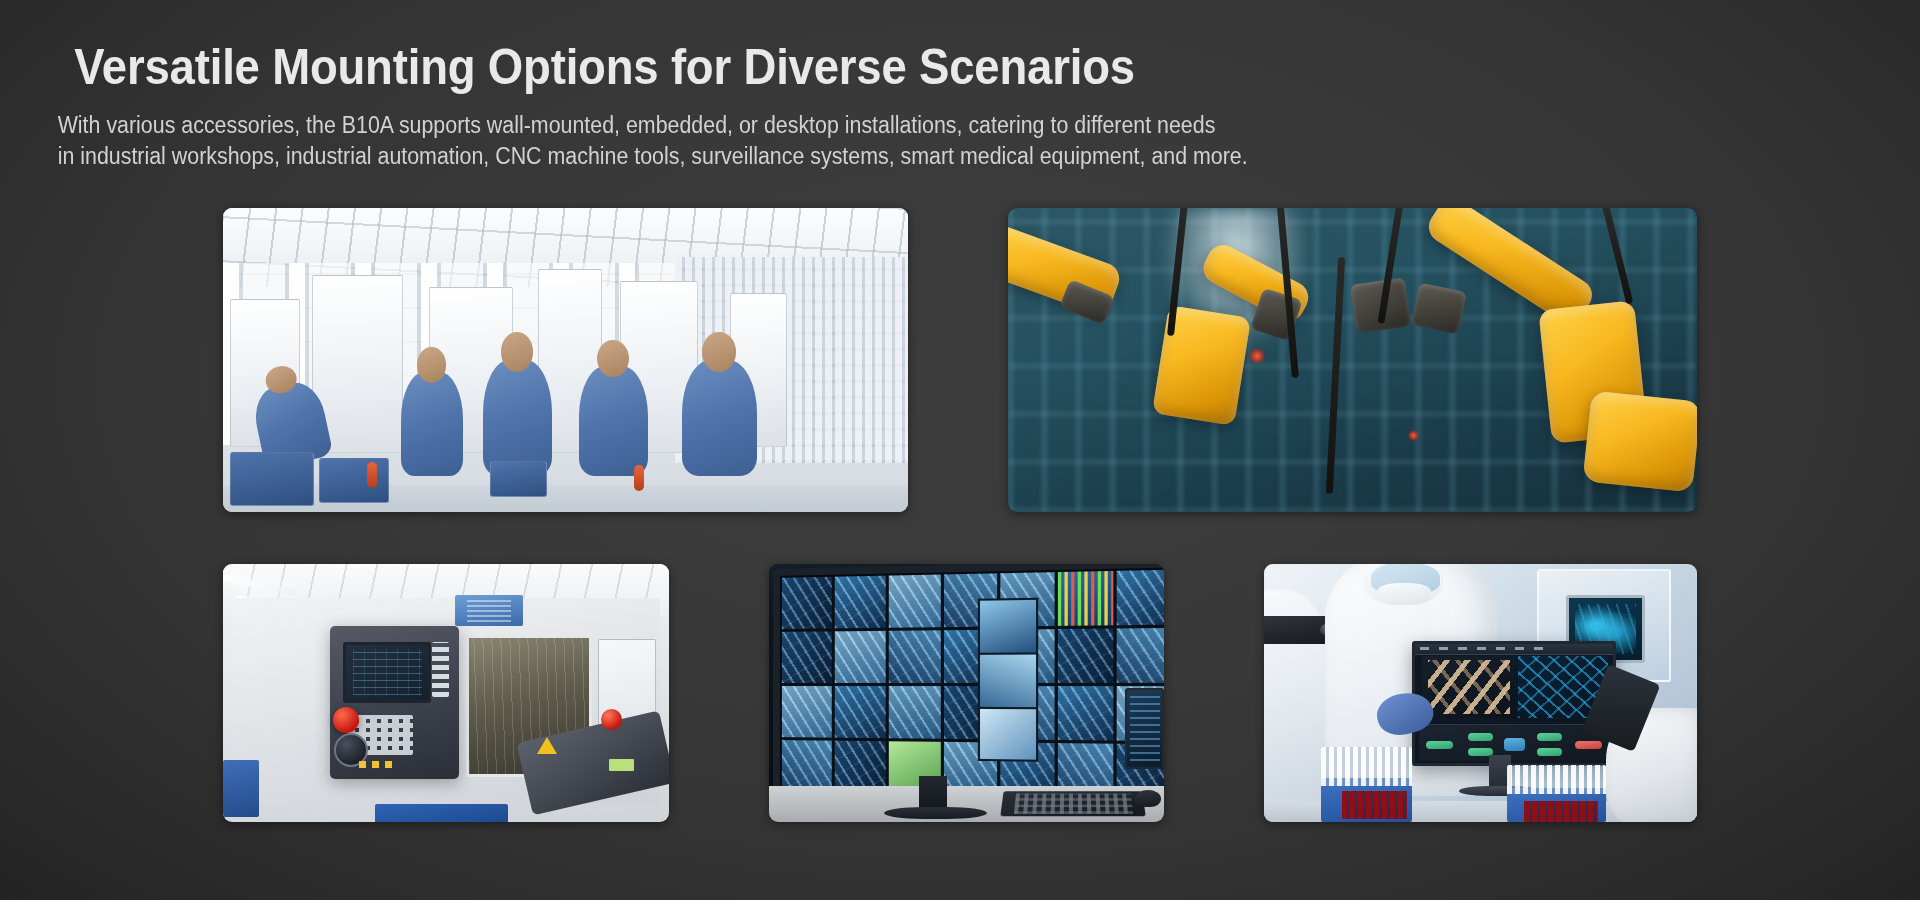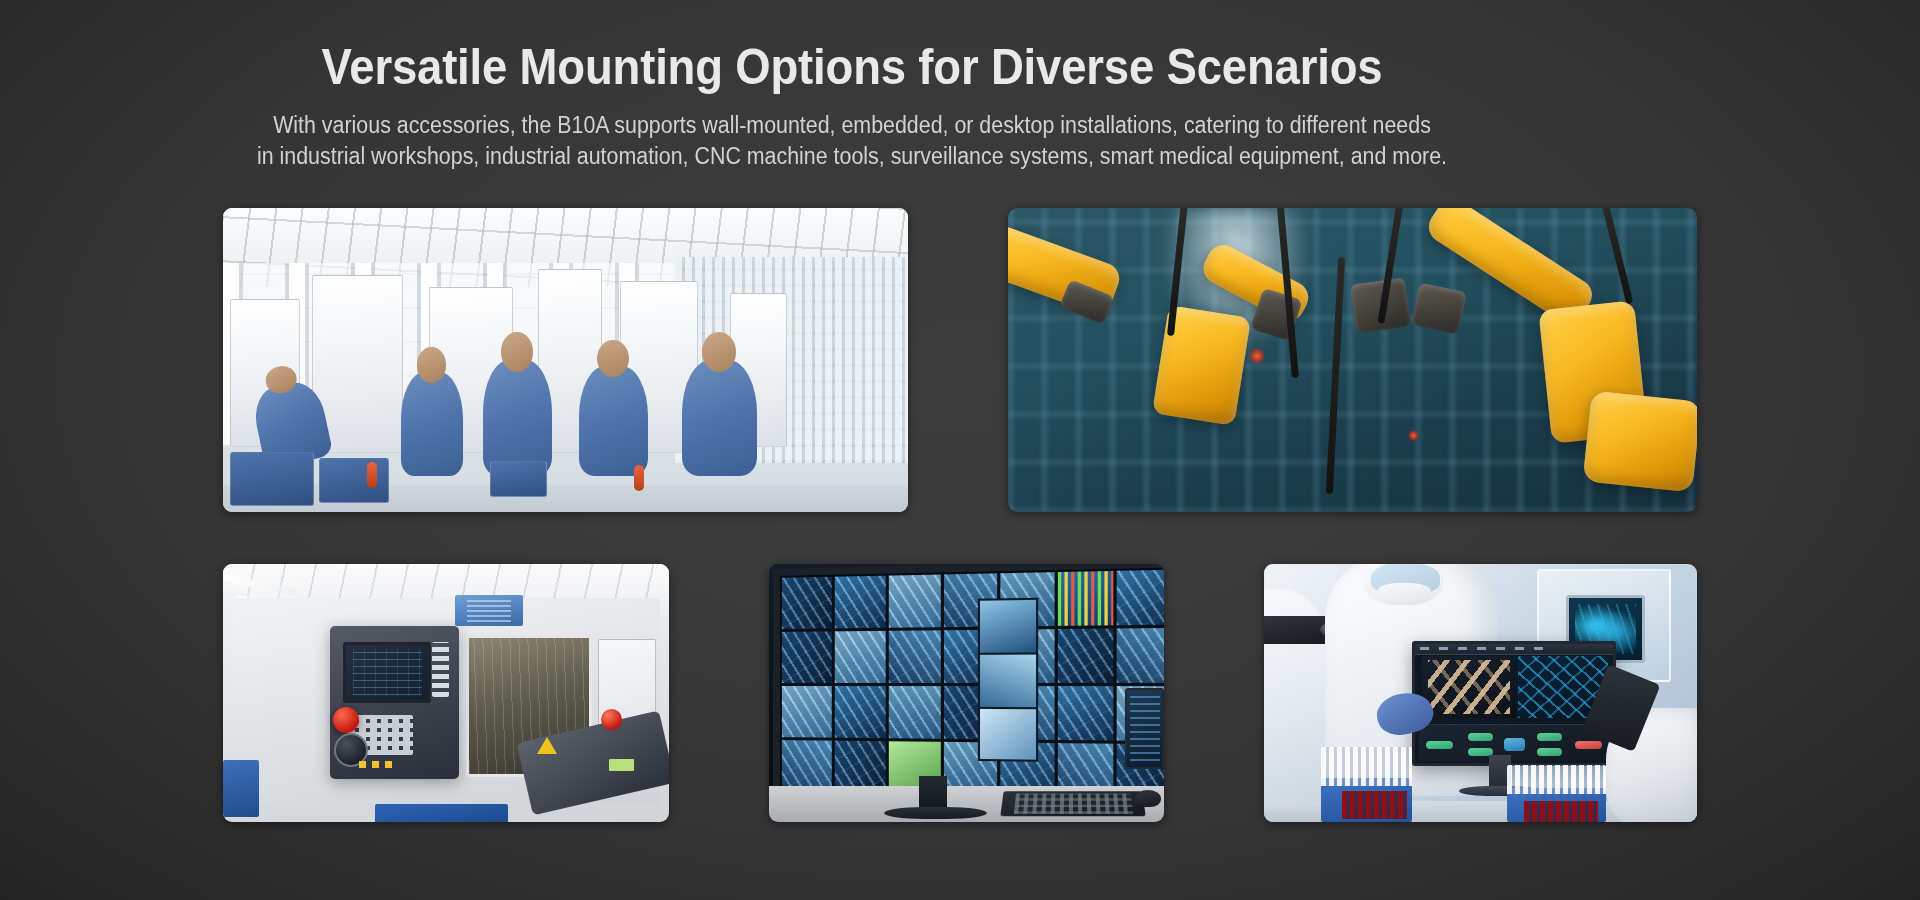--- a/index.html
+++ b/index.html
@@ -30,22 +30,20 @@
         #030303 100%);
     overflow: hidden;
   }
 
   
   .header {
     position: absolute;
     top: 0;
     left: 0;
     width: 1648px;
-    text-align: center;
-    padding-left: 28px;
   }
 
   .page-title {
     margin: 0;
     padding-top: 36px;
     font-family: "Liberation Sans Narrow", "Liberation Sans", sans-serif;
     font-size: 50px;
     font-weight: 700;
     line-height: 62px;
     letter-spacing: -0.2px;

